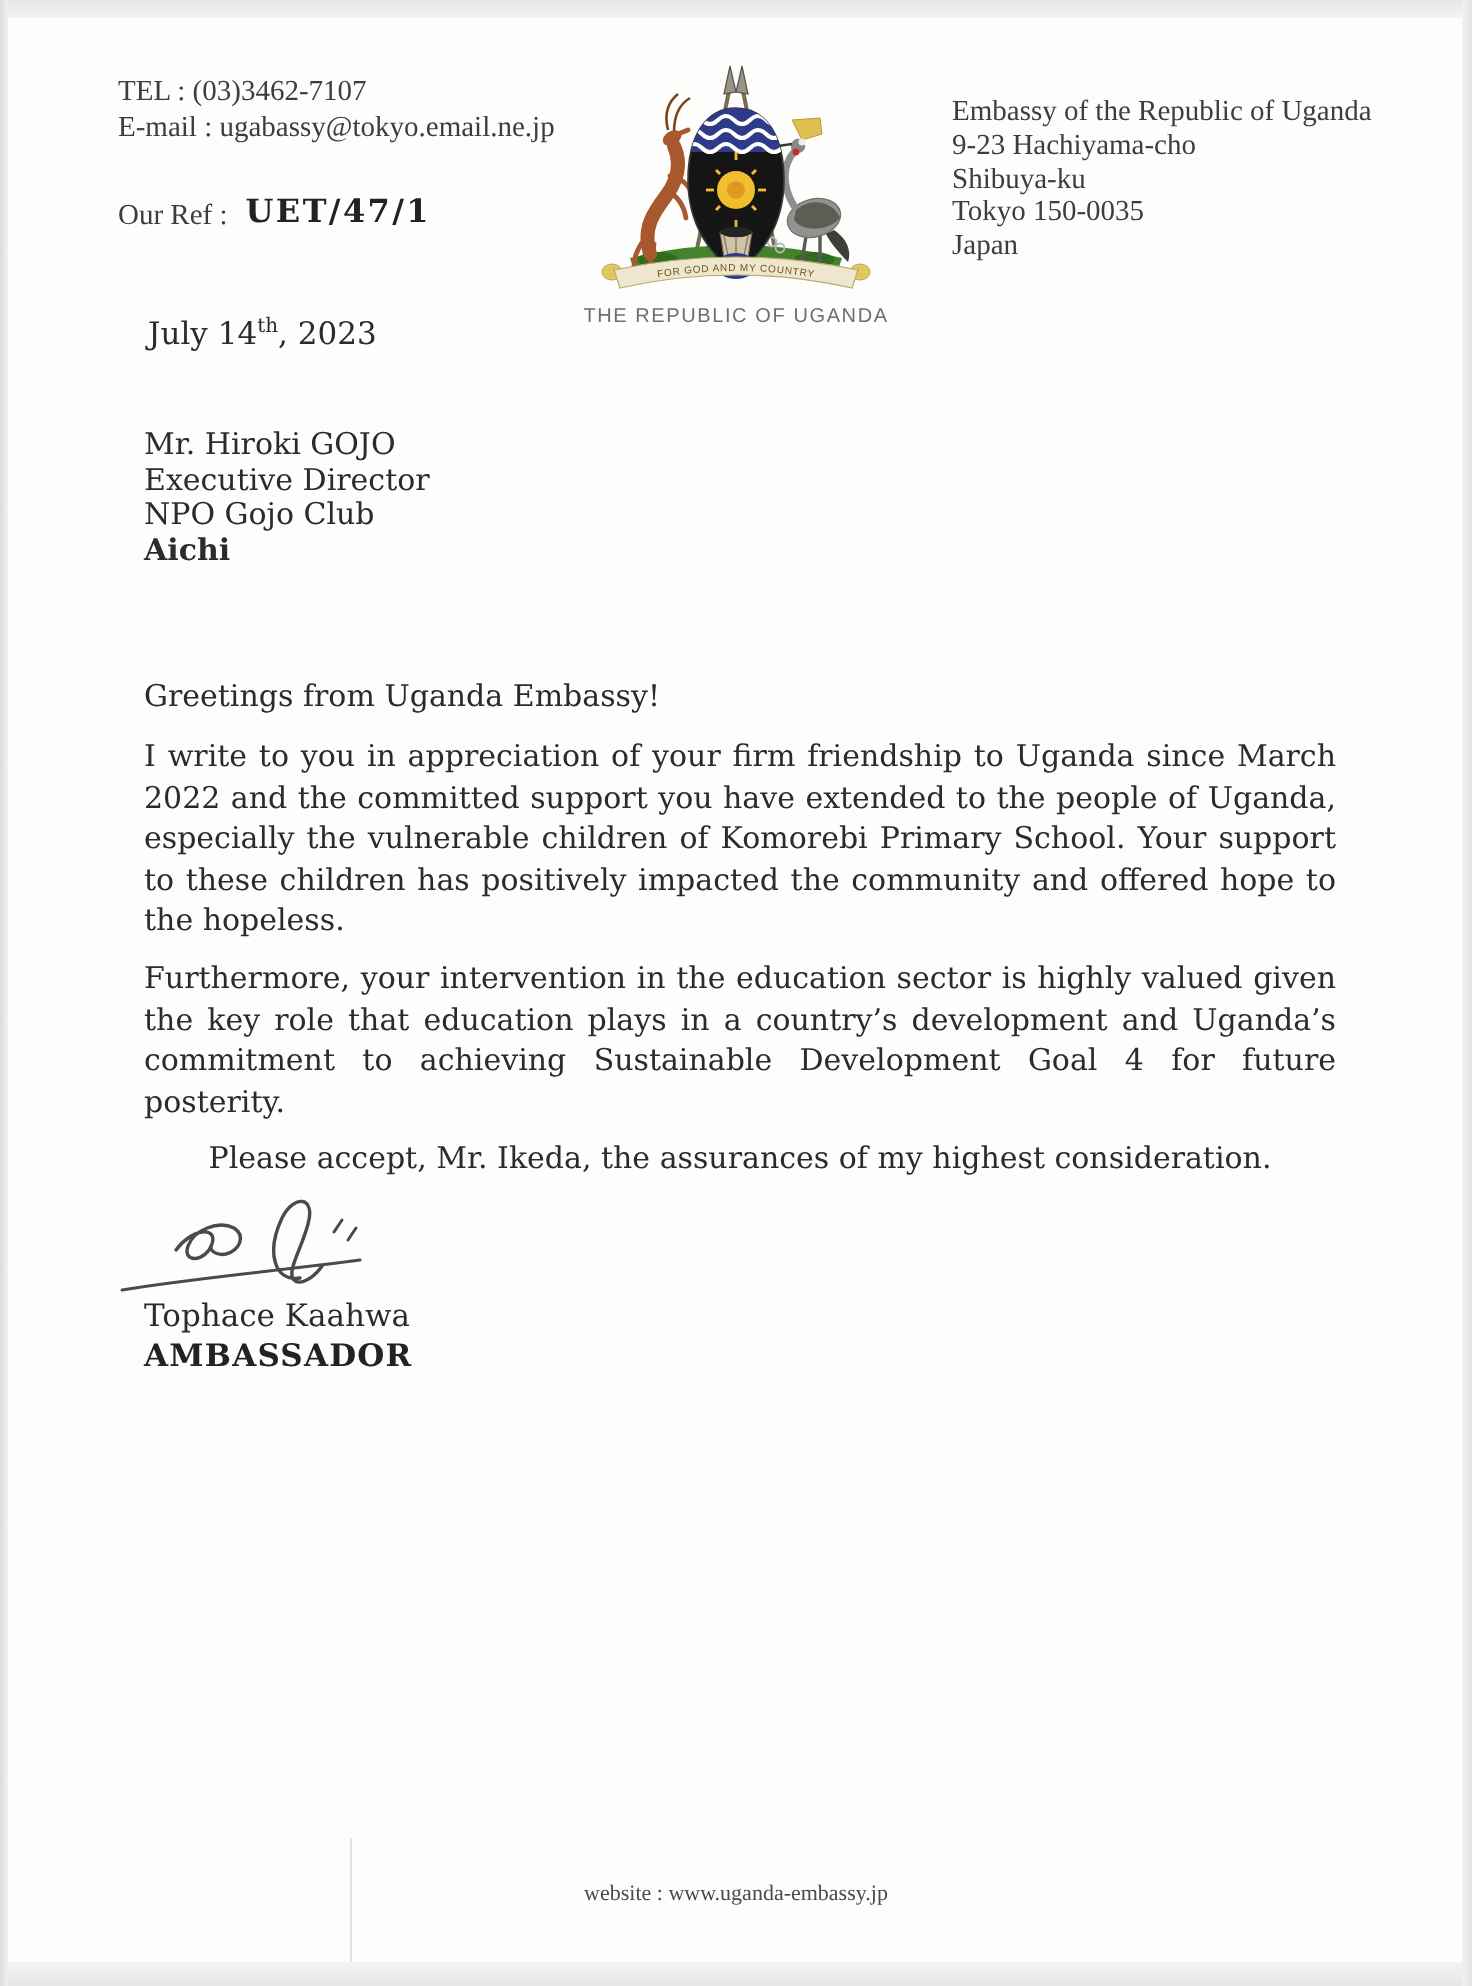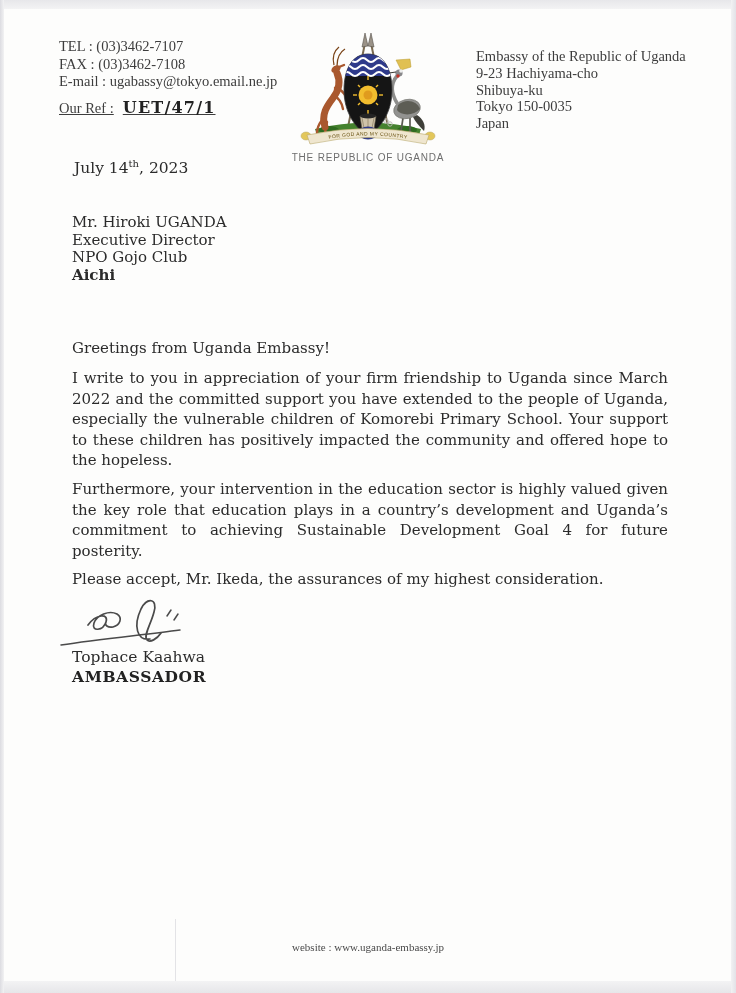--- a/index.html
+++ b/index.html
@@ -10,62 +10,61 @@
   }
   
   .edge{position:absolute;}
   .edge-top{top:0;left:0;right:0;height:9px;background:linear-gradient(#e7e7ea,#f3f3f4);}
   .edge-bottom{bottom:0;left:0;right:0;height:12px;background:linear-gradient(#f3f3f4,#e6e6e9);}
   .edge-left{top:0;bottom:0;left:0;width:4px;background:linear-gradient(90deg,#dcdce1,#f2f2f3);}
   .edge-right{top:0;bottom:0;right:0;width:5px;background:linear-gradient(90deg,#f2f2f3,#e2e2e7);}
   .fold-line{left:175px;bottom:12px;height:62px;width:1px;background:#e3e3e6;}
 
   .contact-block{position:absolute;left:59px;top:38px;font-size:14.5px;line-height:17.5px;color:#3d3d3d;}
-  .ref-row{position:absolute;left:59px;top:96px;display:flex;align-items:flex-end;color:#3d3d3d;text-decoration:underline;}
+  .ref-row{position:absolute;left:59px;top:96px;display:flex;align-items:flex-start;color:#3d3d3d;}
   .ref-label{font-size:14.5px;padding-top:4px;}
   .ref-value{font-family:"DejaVu Serif",serif;font-weight:bold;font-size:16px;letter-spacing:1.2px;margin-left:9px;color:#222;}
 
   .crest-block{position:absolute;left:284px;top:32px;width:168px;text-align:center;}
   .crest-label{margin-top:3px;font-family:"Liberation Sans",sans-serif;font-size:10px;letter-spacing:0.8px;color:#6e6e6e;}
 
   .address-block{position:absolute;left:476px;top:48px;font-size:14.5px;line-height:16.8px;color:#3d3d3d;}
 
   .letter-font{font-family:"DejaVu Serif","Liberation Serif",serif;}
   .date-line{position:absolute;left:74px;top:158px;font-size:15.5px;color:#2b2b2b;}
   .date-line sup{font-size:10px;}
   .recipient-block{position:absolute;left:72px;top:214px;font-size:15px;line-height:17.6px;color:#2b2b2b;}
   .recipient-block .bold{font-weight:bold;}
 
   .subject{position:absolute;left:72px;top:306px;font-size:15px;font-weight:bold;letter-spacing:0.3px;color:#222;}
   .greeting{position:absolute;left:72px;top:339px;font-size:15px;color:#2b2b2b;text-align:right;}
 
   .body-block{position:absolute;left:72px;top:368px;width:596px;font-size:15px;line-height:20.6px;color:#2b2b2b;}
   .body-block p{margin:0 0 8px 0;text-align:justify;}
-  .body-block p:last-child{text-align:left;}
+  .body-block p:last-child{text-align:center;}
 
   .sig-block{position:absolute;left:58px;top:594px;}
   .sig-name{margin:-8px 0 0 14px;font-size:15.5px;color:#2b2b2b;}
   .sig-title{margin:1px 0 0 14px;font-size:15.5px;font-weight:bold;letter-spacing:0.6px;color:#222;text-align:right;}
 
   .footer{position:absolute;left:0;top:941px;width:100%;text-align:center;font-size:11px;color:#4a4a4a;}
 </style>
 </head>
 <body>
 
 <div class="page">
 
   <div class="edge edge-top"></div>
   <div class="edge edge-bottom"></div>
   <div class="edge edge-left"></div>
   <div class="edge edge-right"></div>
   <div class="edge fold-line"></div>
 
   <div class="contact-block">
     <div>TEL : (03)3462-7107</div>
-    <div>FAX : (03)3462-7108</div>
     <div>E-mail : ugabassy@tokyo.email.ne.jp</div>
   </div>
   <div class="ref-row">
     <span class="ref-label">Our Ref :</span>
     <span class="ref-value">UET/47/1</span>
   </div>
 
   <div class="crest-block">
     <svg width="158" height="113" viewBox="0 0 158 113" aria-hidden="true">
       <defs>
@@ -170,21 +169,21 @@
     <div>Shibuya-ku</div>
     <div>Tokyo 150-0035</div>
     <div>Japan</div>
   </div>
 
   <div class="date-line letter-font">
     <span>July 14</span><sup>th</sup><span>, 2023</span>
   </div>
 
   <div class="recipient-block letter-font">
-    <div>Mr. Hiroki UGANDA</div>
+    <div>Mr. Hiroki GOJO</div>
     <div>Executive Director</div>
     <div>NPO Gojo Club</div>
     <div class="bold">Aichi</div>
   </div>
 
   <div class="greeting letter-font">Greetings from Uganda Embassy!</div>
 
   <div class="body-block letter-font">
     <p>I write to you in appreciation of your firm friendship to Uganda since March 2022 and the committed support you have extended to the people of Uganda, especially the vulnerable children of Komorebi Primary School. Your support to these children has positively impacted the community and offered hope to the hopeless.</p>
     <p>Furthermore, your intervention in the education sector is highly valued given the key role that education plays in a country’s development and Uganda’s commitment to achieving Sustainable Development Goal 4 for future posterity.</p>

